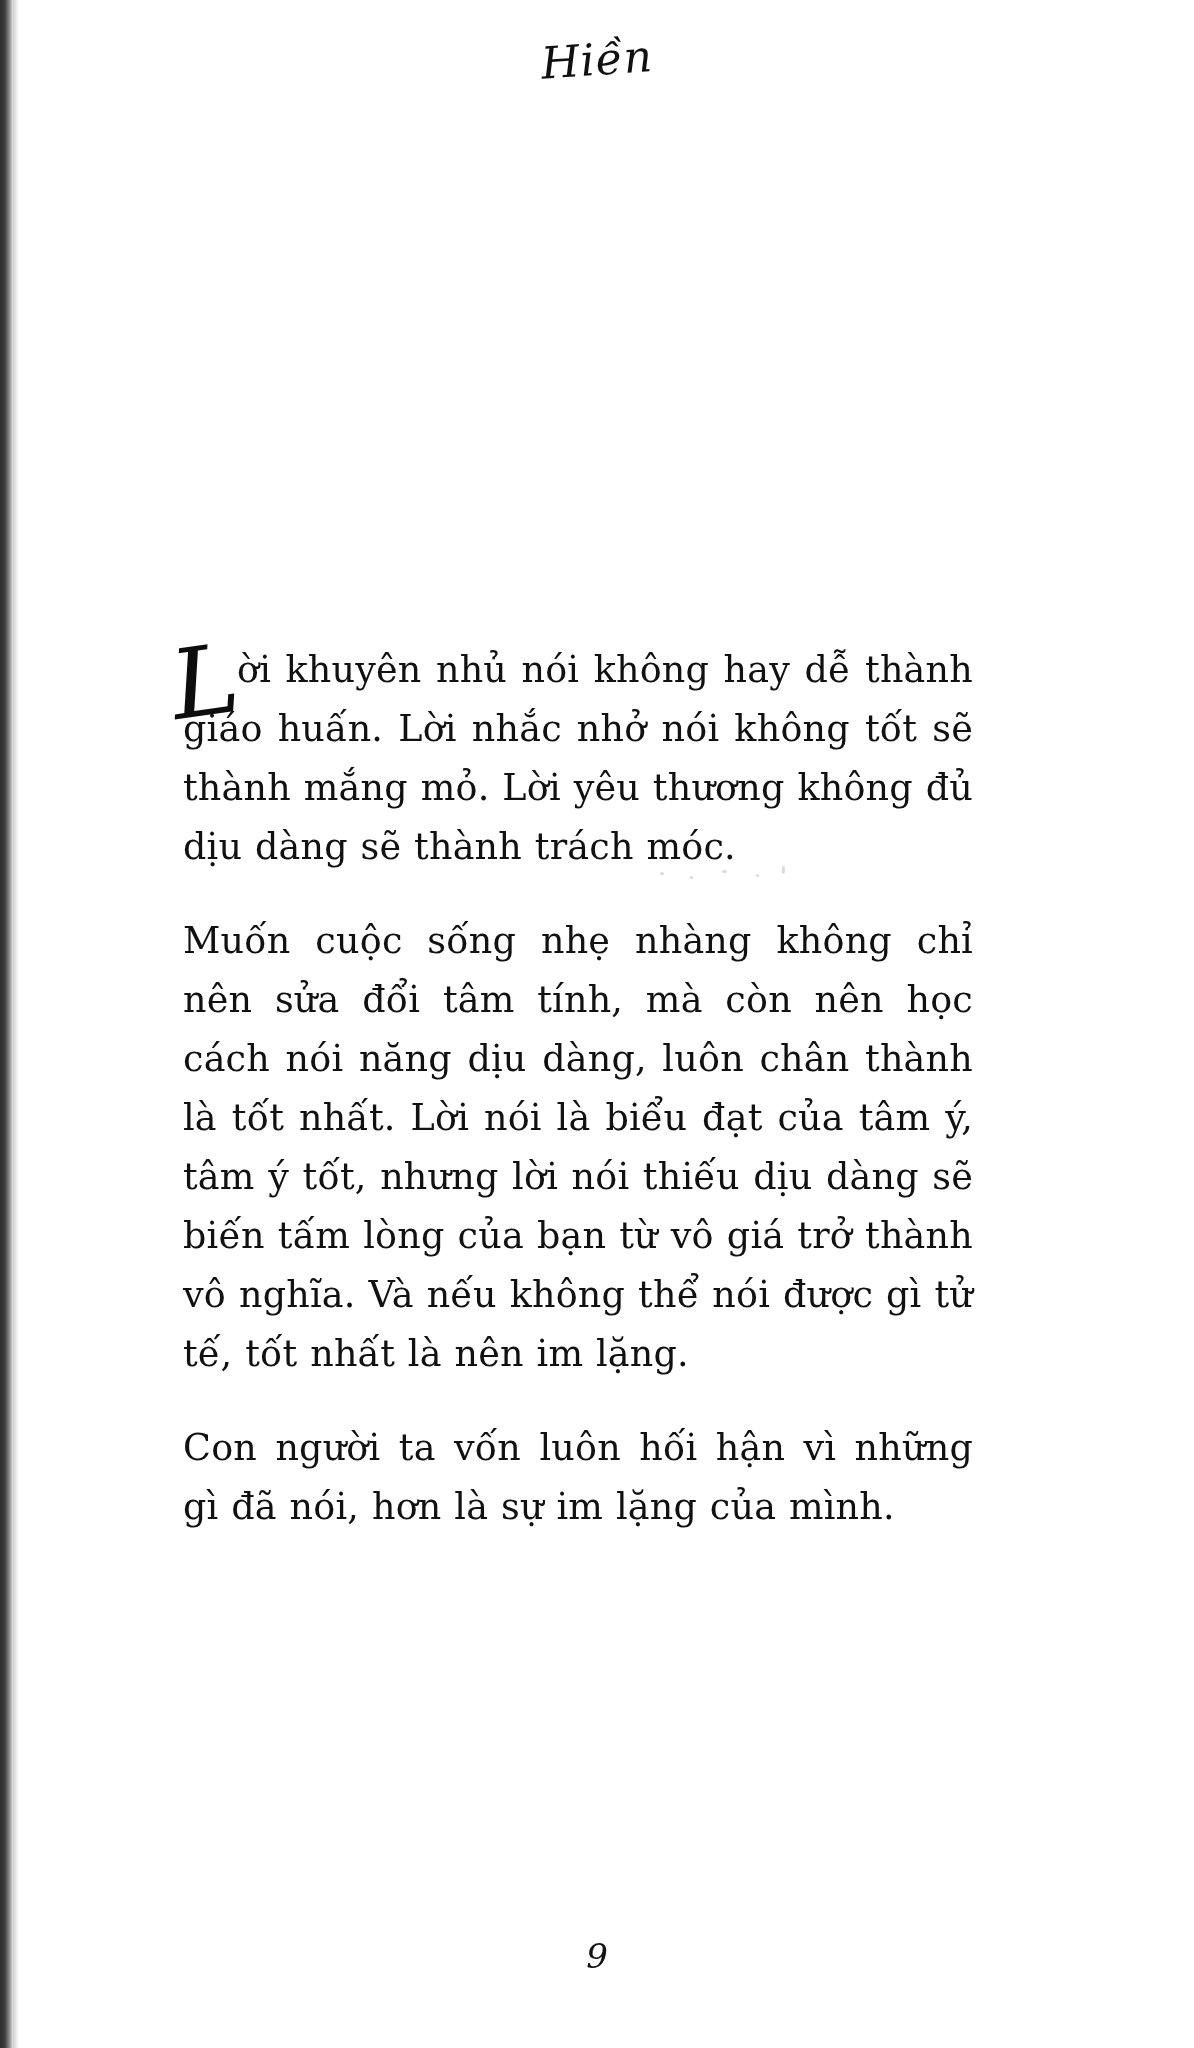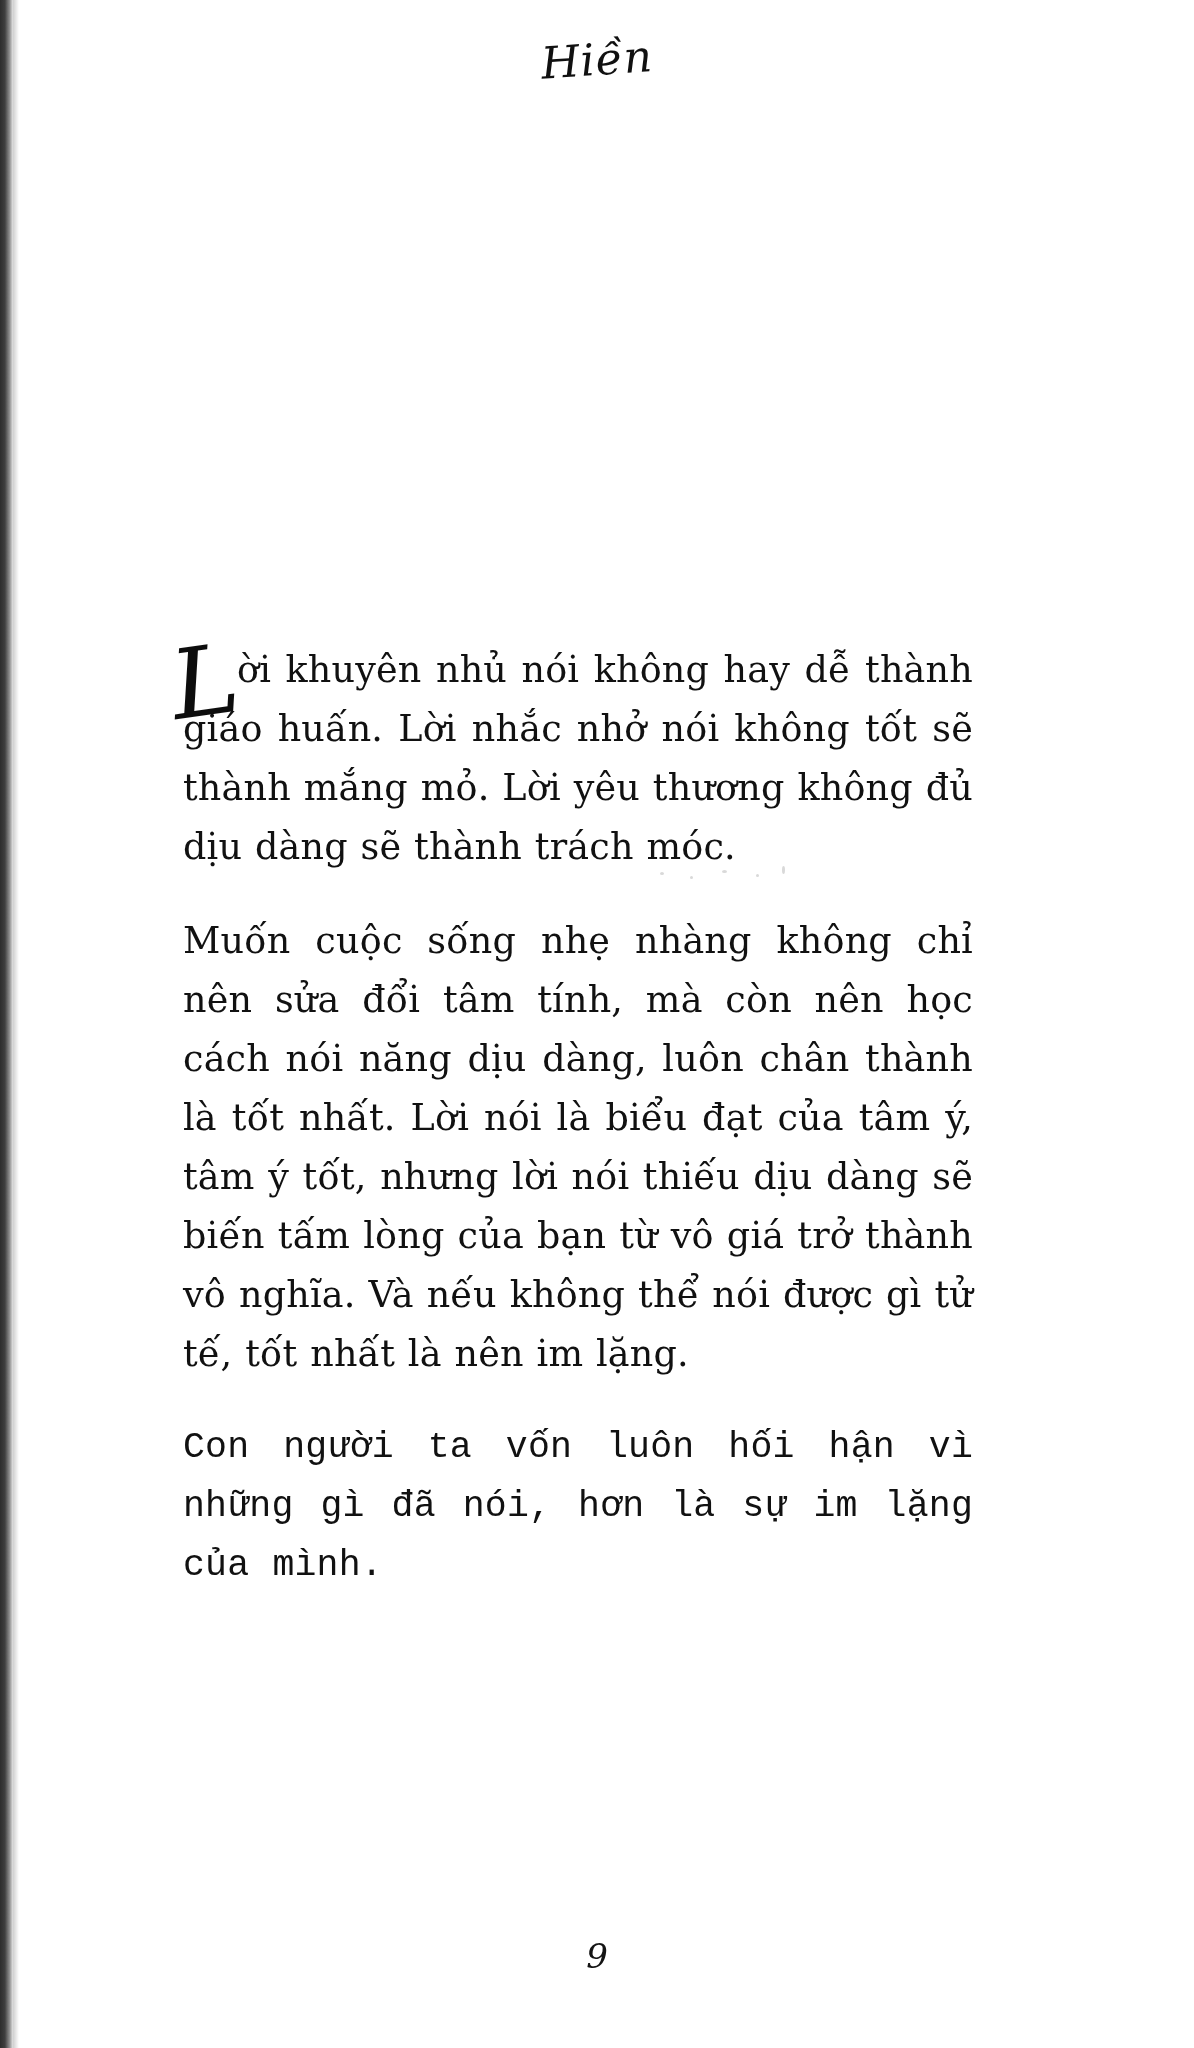--- a/index.html
+++ b/index.html
@@ -70,21 +70,20 @@
     margin: 0 0 34px 0;
     font-size: 36.5px;
     line-height: 1.62;
     text-align: justify;
     text-justify: inter-word;
     letter-spacing: 0.2px;
     word-spacing: 1px;
   }
   p.para:last-of-type {
     margin-bottom: 0;
-    font-family: Liberation Mono, monospace;
   }
   p.para.first {
     text-indent: 0;
     position: relative;
     min-height: 120px;
   }
 
   
   .dropcap {
     position: absolute;

